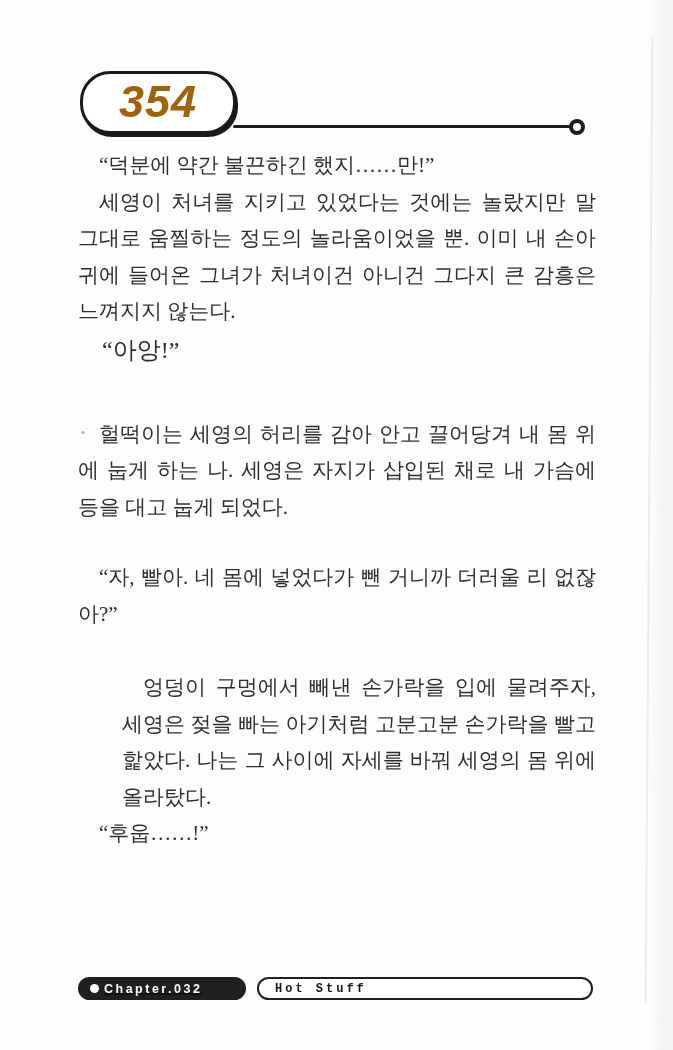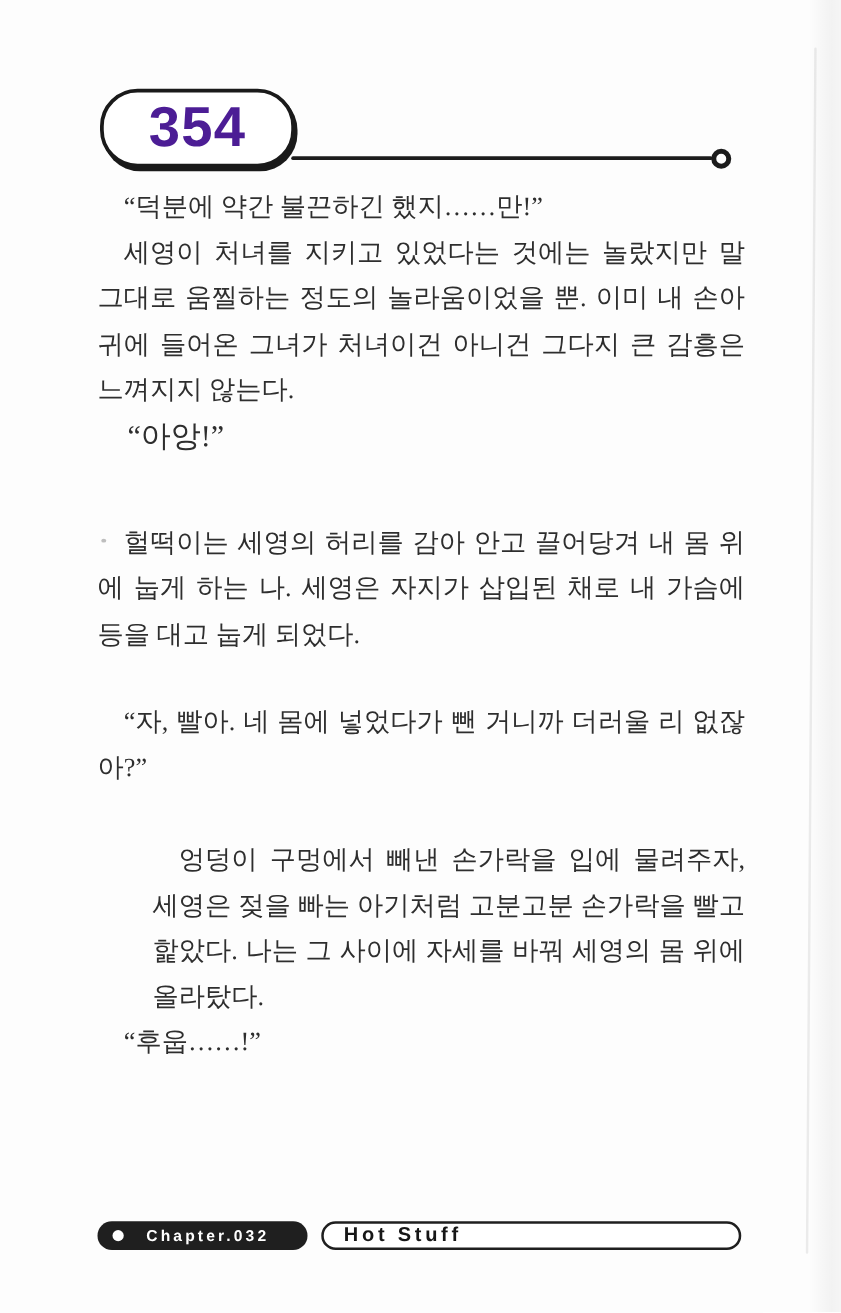--- a/index.html
+++ b/index.html
@@ -27,23 +27,24 @@
     border: 3px solid #1a1a1a;
     border-radius: 30px;
     box-shadow: 2px 3px 0 #1a1a1a;
     display: flex;
     align-items: center;
     justify-content: center;
   }
   .page-number {
     font-family: "Liberation Sans", "DejaVu Sans", sans-serif;
     font-weight: bold;
+    font-style: italic;
     font-size: 45px;
     letter-spacing: 1px;
-    color: #4c1d95;
+    color: #a16207;
     transform: translateY(-1px);
     text-align: right;
   }
   .header-rule {
     position: absolute;
     left: 233px;
     top: 125px;
     width: 337px;
     height: 3px;
     background: #1c1c1c;
@@ -88,23 +89,24 @@
   .footer-chapter-pill {
     position: absolute;
     left: 78px;
     top: 977px;
     width: 168px;
     height: 23px;
     background: #1f1f1f;
     border-radius: 12px;
     display: flex;
     align-items: center;
-    gap: 18px;
+    gap: 5px;
     padding-left: 12px;
     box-sizing: border-box;
+    text-decoration: underline;
   }
   .footer-bullet-dot {
     width: 9px;
     height: 9px;
     background: #ffffff;
     border-radius: 50%;
     flex: 0 0 auto;
   }
   .footer-chapter-label {
     color: #ffffff;
@@ -124,23 +126,23 @@
     background: #ffffff;
     border: 2px solid #1f1f1f;
     border-radius: 12px;
     display: flex;
     align-items: center;
     padding-left: 16px;
     box-sizing: border-box;
   }
   .footer-title-label {
     color: #161616;
-    font-family: Liberation Sans, sans-serif;
+    font-family: Liberation Mono, monospace;
     font-weight: bold;
-    font-size: 16px;
+    font-size: 12px;
     letter-spacing: 3px;
     white-space: nowrap;
   }
 
   
   .scan-edge-shade {
     position: absolute;
     right: 0;
     top: 0;
     width: 26px;

